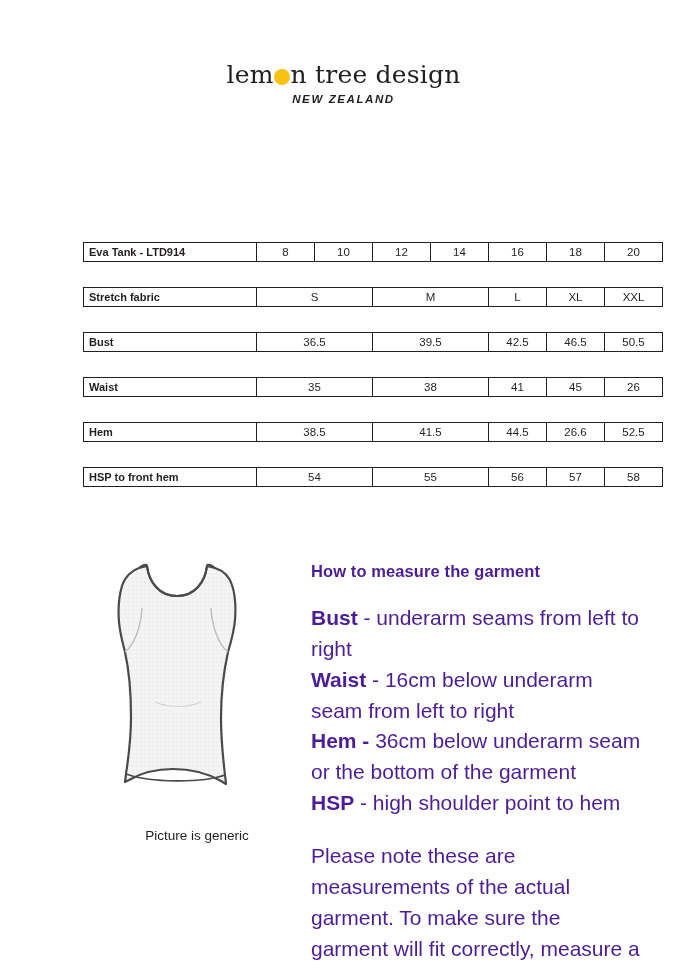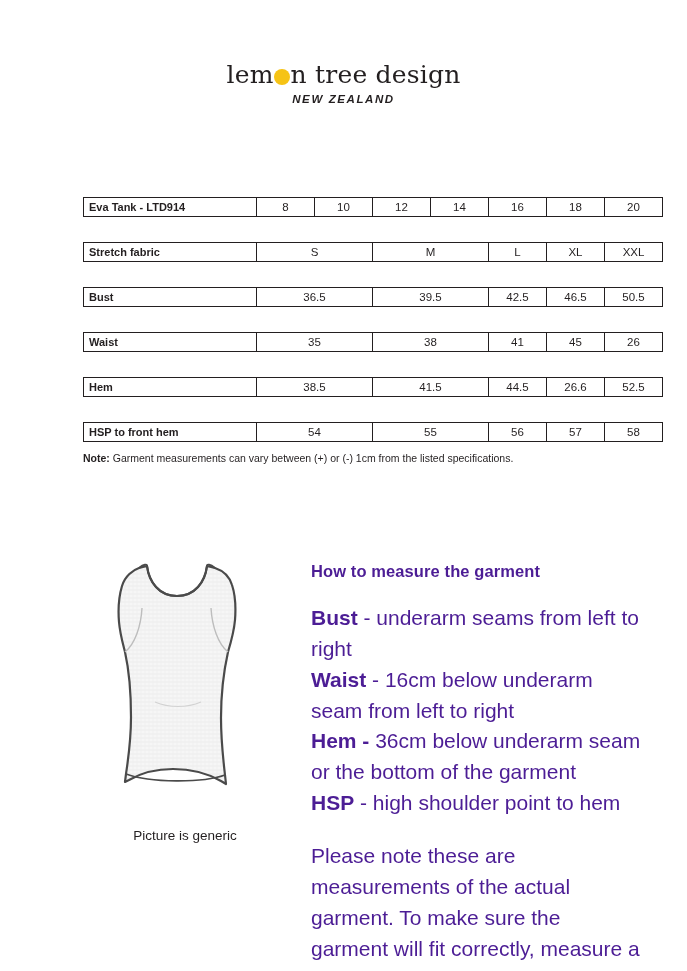--- a/index.html
+++ b/index.html
@@ -79,20 +79,21 @@
   .size-table {
     position: absolute;
     left: 83px;
     top: 197px;
     width: 521px;
   }
   table.spec {
     border-collapse: collapse;
     width: 521px;
     table-layout: fixed;
+    margin-top: 45px;
   }
   table.spec td {
     border: 1px solid #231f20;
     height: 18px;
     font-size: 11.5px;
     text-align: center;
     color: #231f20;
     padding: 0;
     line-height: 18px;
   }
@@ -123,21 +124,21 @@
   
   .garment {
     position: absolute;
     left: 95px;
     top: 552px;
     width: 175px;
     height: 250px;
   }
   .caption {
     position: absolute;
-    left: 60px;
+    left: 72px;
     top: 828px;
     width: 250px;
     text-align: center;
     font-size: 13.5px;
     color: #231f20;
   }
 
   
   .howto {
     position: absolute;
@@ -252,23 +253,20 @@
           <td colspan="2">54</td>
           <td colspan="2">55</td>
           <td>56</td>
           <td>57</td>
           <td>58</td>
         </tr>
       </tbody>
     </table>
   </div>
 
-  <div class="note">
-    <b>Note:</b><span> Garment measurements can vary between (+) or (-) 1cm from the listed specifications.</span>
-  </div>
 
   <div class="garment">
     <svg width="175" height="250" viewBox="0 0 175 250" xmlns="http://www.w3.org/2000/svg">
       <defs>
         <pattern id="knit" width="4" height="4" patternUnits="userSpaceOnUse">
           <rect width="4" height="4" fill="#f6f6f6"></rect>
           <path d="M0 2 H4" stroke="#e4e4e4" stroke-width="0.6"></path>
           <path d="M2 0 V4" stroke="#ececec" stroke-width="0.5"></path>
         </pattern>
       </defs>

